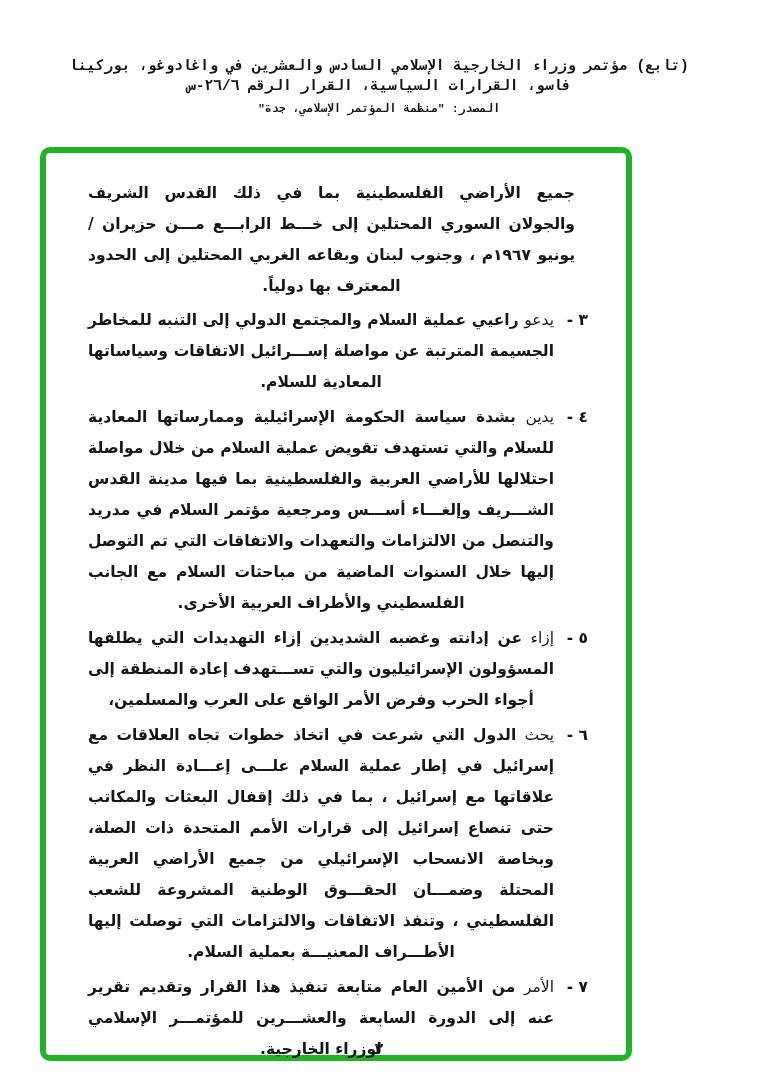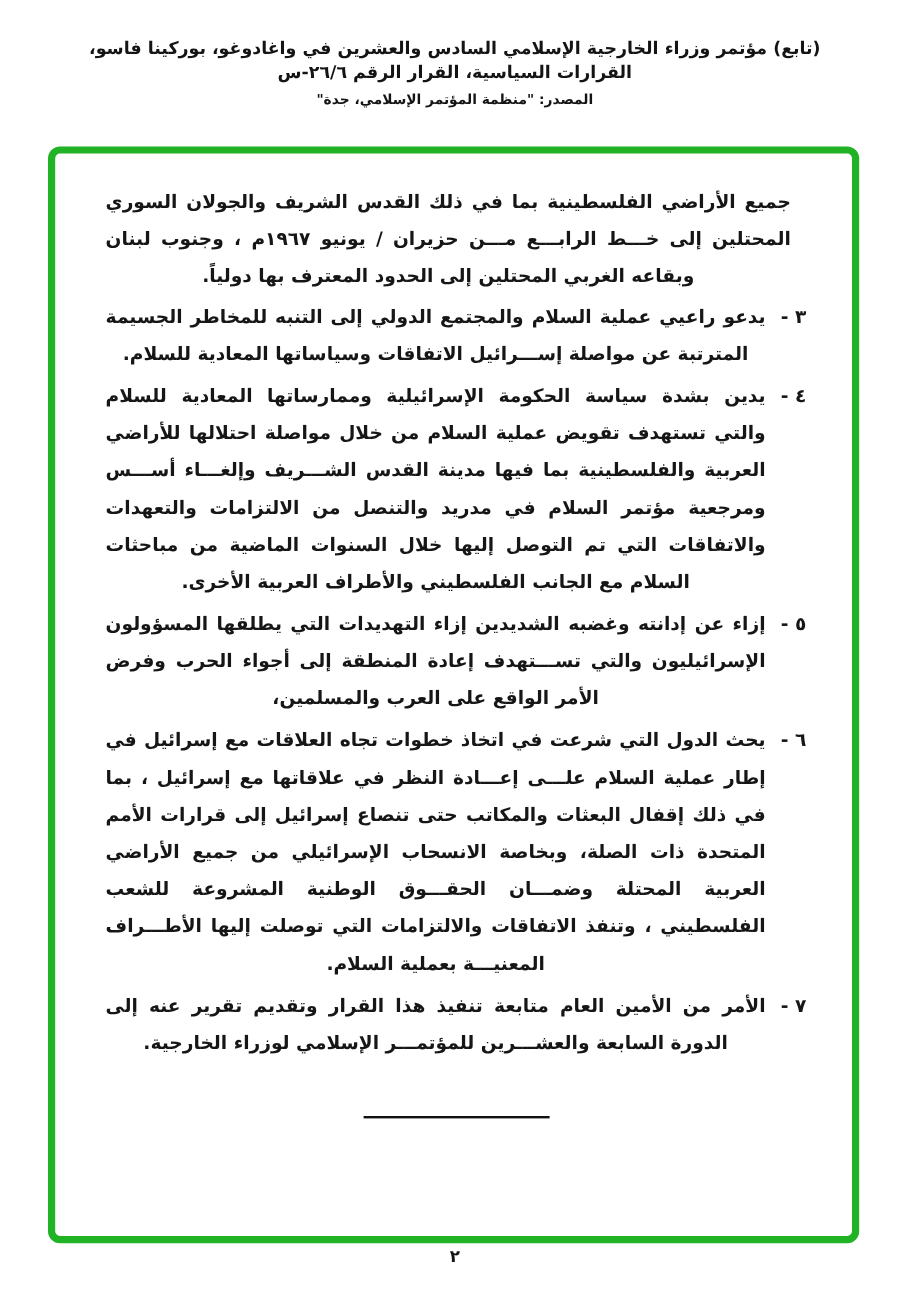--- a/index.html
+++ b/index.html
@@ -12,41 +12,42 @@
     width: 758px;
     height: 1078px;
     background: #ffffff;
     font-family: "DejaVu Sans", sans-serif;
     color: #161616;
     overflow: hidden;
   }
   .header {
     direction: rtl;
     text-align: center;
-    padding-top: 31px;
+    padding-top: 56px;
+    font-family: Liberation Mono, monospace;
   }
   .header-line1 {
     font-size: 14.5px;
     font-weight: 700;
     letter-spacing: 0px;
     color: #141414;
     padding: 0 44px;
     line-height: 20px;
   }
   .header-line2 {
     font-size: 11.5px;
     font-weight: 700;
     margin-top: 5px;
     color: #141414;
   }
   .frame {
     box-sizing: border-box;
     margin-left: 40px;
     margin-top: 32px;
-    width: 676px;
+    width: 592px;
     height: 914px;
     border: 6px solid #22b226;
     border-radius: 10px;
     background: #ffffff;
   }
   .doc-body {
     direction: rtl;
     box-sizing: border-box;
     padding: 25px 38px 0 42px;
     font-size: 15.5px;
@@ -67,21 +68,21 @@
     flex: 0 0 34px;
     white-space: nowrap;
     text-align: right;
   }
   .item-text {
     flex: 1 1 auto;
     text-align: justify;
     text-align-last: center;
   }
   .lead {
-    font-weight: 700;
+    font-weight: 400;
   }
   .divider {
     width: 155px;
     height: 2px;
     background: #111111;
     margin: 45px auto 0 auto;
   }
   .page-number {
     position: absolute;
     left: 0;

